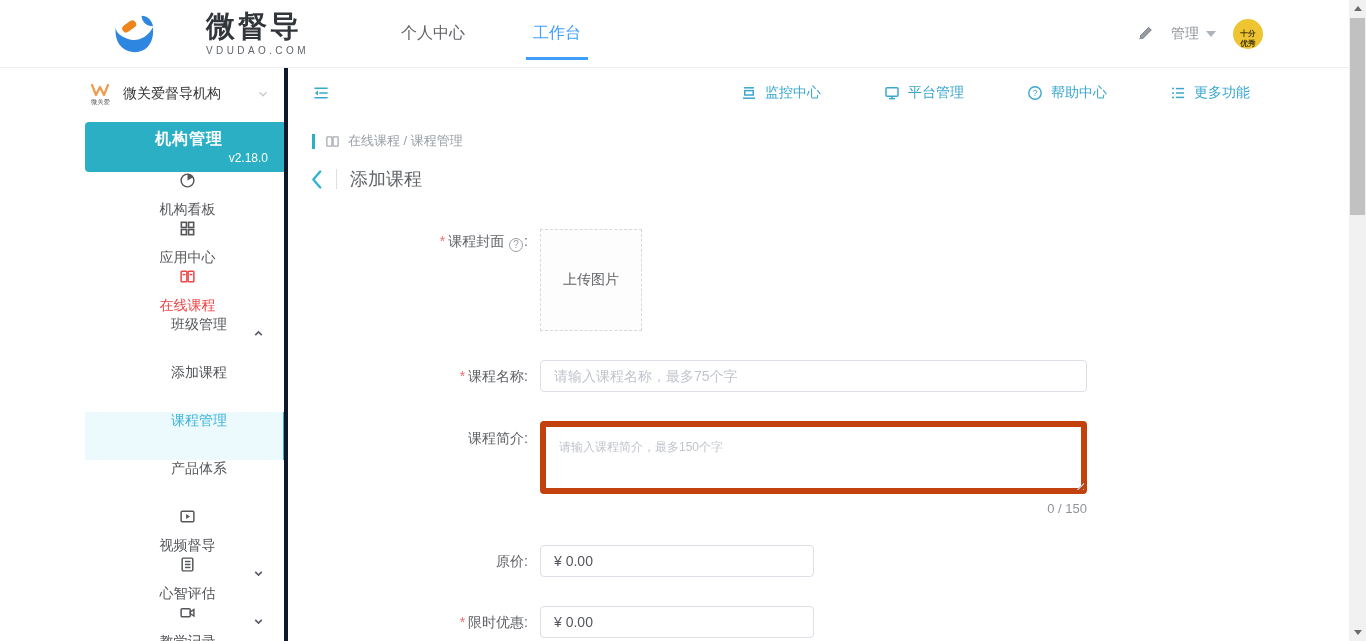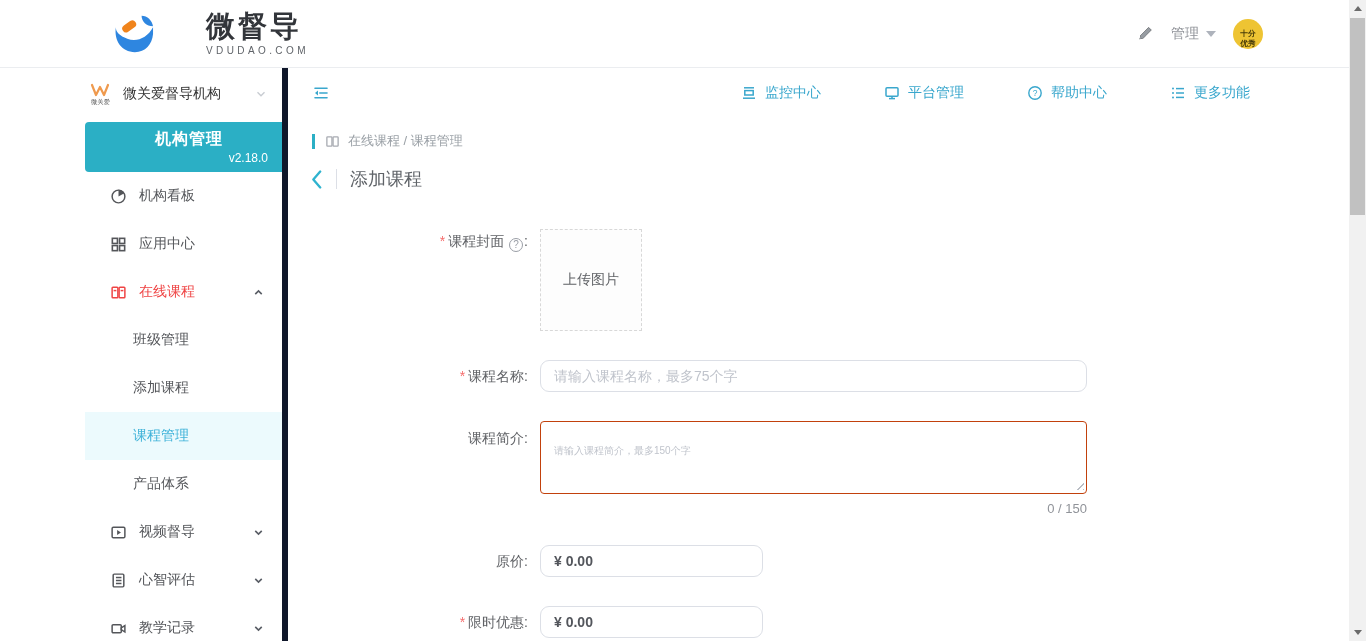--- a/index.html
+++ b/index.html
@@ -28,31 +28,31 @@
   .tab.active{color:var(--primary-blue);}
   .tab.active::after{content:"";position:absolute;left:-3px;right:-3px;bottom:-10px;height:3px;background:var(--primary-blue);}
   .header-right{margin-left:auto;display:flex;align-items:center;gap:17px;padding-right:86px;}
   .manage{display:flex;align-items:center;gap:7px;color:#909399;font-size:14px;cursor:pointer;}
   .caret-down{width:0;height:0;border-left:5px solid transparent;border-right:5px solid transparent;border-top:6px solid #aeb3bc;}
   .avatar{width:30px;height:30px;border-radius:50%;background:var(--avatar-yellow);display:flex;flex-direction:column;align-items:center;justify-content:flex-end;line-height:1.1;cursor:pointer;}
   .avatar span{font-size:9px;font-weight:bold;color:#463a08;transform:scale(.85);}
 
   
   .body{flex:1;display:flex;min-height:0;}
-  .sidebar{flex:0 0 288px;border-right:6px solid #0f172a;padding:7px 0 0 85px;background:#fff;overflow:hidden;}
+  .sidebar{flex:0 0 288px;border-right:4px solid #0f172a;padding:7px 0 0 85px;background:#fff;overflow:hidden;}
   .org-row{height:38px;display:flex;align-items:center;gap:8px;padding-right:14px;cursor:pointer;}
   .org-logo{display:flex;flex-direction:column;align-items:center;width:30px;}
   .org-logo-text{font-size:7px;color:#555;line-height:1;margin-top:1px;transform:scale(.9);}
   .org-name{font-size:14px;color:#333;}
   .org-chevron{margin-left:auto;display:flex;}
   .module-card{margin-top:9px;width:208px;height:50px;background:var(--teal);border-radius:4px;color:#fff;padding-top:7px;}
   .module-title{font-size:16px;font-weight:bold;text-align:center;letter-spacing:1px;}
   .module-version{font-size:12px;text-align:right;padding-right:25px;margin-top:1px;}
   .menu{width:202px;}
-  .menu-item{height:48px;display:flex;align-items:center;gap:12px;font-size:14px;color:#54565a;padding-left:25px;padding-right:22px;cursor:pointer;position:relative;}
+  .menu-item{height:48px;display:flex;align-items:center;gap:12px;font-size:14px;color:#54565a;padding-left:25px;padding-right:22px;cursor:pointer;position:relative;flex-direction:column;}
   .menu-item.sub{padding-left:48px;}
   .menu-item.parent-active{color:#ef4444;}
   .menu-item.active{background:var(--active-item-bg);color:var(--active-item);}
   .menu-item.active::after{content:"";position:absolute;right:0;top:0;bottom:0;width:4px;background:#2eb6ce;}
   .menu-item .chev{margin-left:auto;display:flex;color:#5a5e66;}
   .mi-icon{display:flex;color:inherit;}
 
   
   .main{flex:1;display:flex;flex-direction:column;min-width:0;background:#fff;}
   .main-nav{flex:0 0 50px;display:flex;align-items:center;padding:0 99px 0 24px;}
@@ -70,26 +70,26 @@
   
   .form{margin-top:38px;}
   .form-row{display:flex;margin-bottom:29px;}
   .form-label{flex:0 0 252px;text-align:right;padding-right:12px;font-size:14px;color:#606266;line-height:32px;white-space:nowrap;}
   .form-label .req{color:var(--danger);margin-right:3px;}
   .lbl-top{line-height:20px;padding-top:2px;}
   .lbl-area{line-height:20px;padding-top:7px;}
   .q-icon{display:inline-block;width:14px;height:14px;border:1px solid #9a9ea6;border-radius:50%;font-size:10px;line-height:12px;text-align:center;color:#9a9ea6;vertical-align:-2px;margin:0 1px;}
   .q-icon::after{content:"?";}
   .upload-box{width:102px;height:102px;border:1px dashed #d8d8d8;background:#fdfdfd;display:flex;align-items:center;justify-content:center;font-size:14px;color:#606266;cursor:pointer;}
-  .input{height:32px;border:1px solid #dcdfe6;border-radius:9px;padding:0 13px;font-size:14px;color:#53565c;outline:none;background:#fff;font-family:inherit;}
+  .input{height:32px;border:1px solid #dcdfe6;border-radius:4px;padding:0 13px;font-size:14px;color:#53565c;outline:none;background:#fff;font-family:inherit;}
   .input::placeholder{color:#c0c4cc;}
   .input-name{width:547px;}
-  .input-price{width:223px;font-weight:bold;}
+  .input-price{width:274px;}
   .textarea-wrap{position:relative;width:547px;}
-  .input-area{width:547px;height:73px;border:1px solid #c2410c;border-radius:4px;padding:22px 13px;font-size:10px;color:#53565c;outline:none;resize:none;font-family:inherit;display:block;}
+  .input-area{width:547px;height:73px;border:6px solid #c2410c;border-radius:4px;padding:12px 13px;font-size:12px;color:#53565c;outline:none;resize:none;font-family:inherit;display:block;}
   .input-area::placeholder{color:#c0c4cc;}
   .grip{position:absolute;right:3px;bottom:4px;width:9px;height:9px;clip-path:polygon(100% 0,100% 100%,0 100%);background:repeating-linear-gradient(-45deg,#b9bdc4 0 1.3px,transparent 1.3px 3.8px);cursor:nwse-resize;}
   .counter{width:547px;text-align:right;font-size:13px;color:#909399;margin-top:7px;}
 
   
   .scrollbar{position:absolute;right:0;top:0;width:17px;height:641px;background:#f1f1f1;}
   .sb-btn{position:absolute;left:0;width:17px;height:17px;display:flex;align-items:center;justify-content:center;cursor:pointer;}
   .sb-btn.up{top:0;}
   .sb-btn.down{bottom:0;}
   .tri-up{width:0;height:0;border-left:4px solid transparent;border-right:4px solid transparent;border-bottom:5px solid #6b6b6b;}
@@ -111,20 +111,24 @@
             <path d="M33 3 C39 3 44 8 45 14 C38 14 33 9 33 3 Z" fill="#2e86e0"></path>
             <rect x="12" y="10" width="16" height="8" rx="4" transform="rotate(-35 20 14)" fill="#f0841c"></rect>
           </svg>
         </span>
         <div class="brand-text">
           <span class="brand-name">微督导</span>
           <span class="brand-domain">VDUDAO.COM</span>
         </div>
       </div>
 
+      <div class="tabs">
+        <div class="tab">个人中心</div>
+        <div class="tab active">工作台</div>
+      </div>
 
       <div class="header-right">
         <span>
           <svg width="17" height="17" viewBox="0 0 17 17">
             <path d="M11.6 2.2 L14.5 5.1 L6.3 13.3 L2.6 14.3 L3.5 10.5 Z" fill="#97She9ca2"></path>
             <path d="M11.6 2.2 L14.5 5.1 L6.3 13.3 L2.6 14.3 L3.5 10.5 Z" fill="#979ca2"></path>
           </svg>
         </span>
         <div class="manage">
           <span>管理</span>

